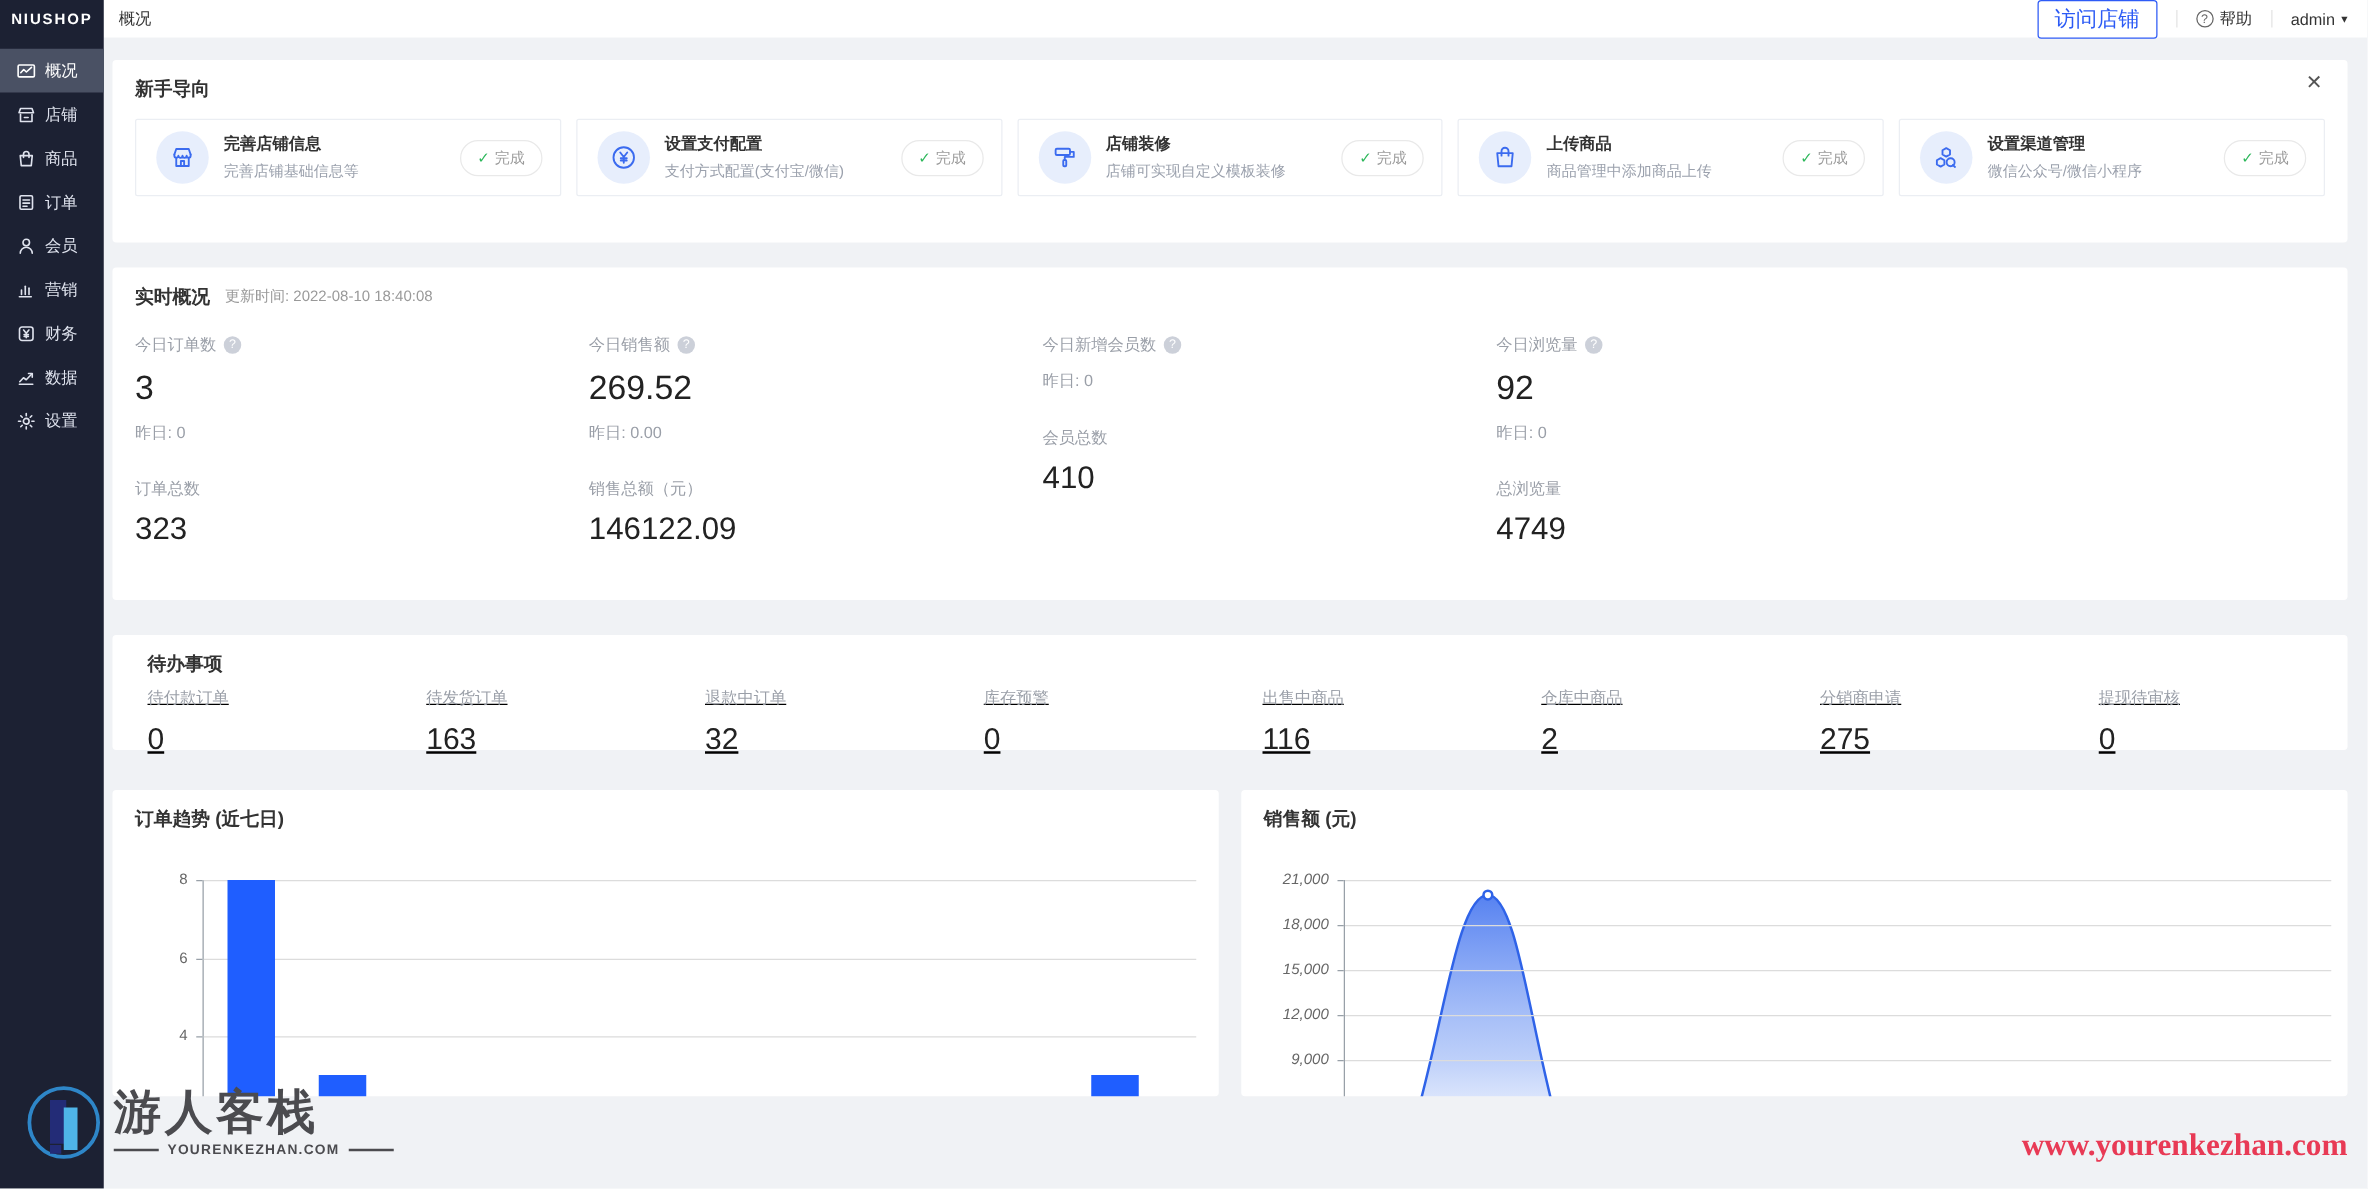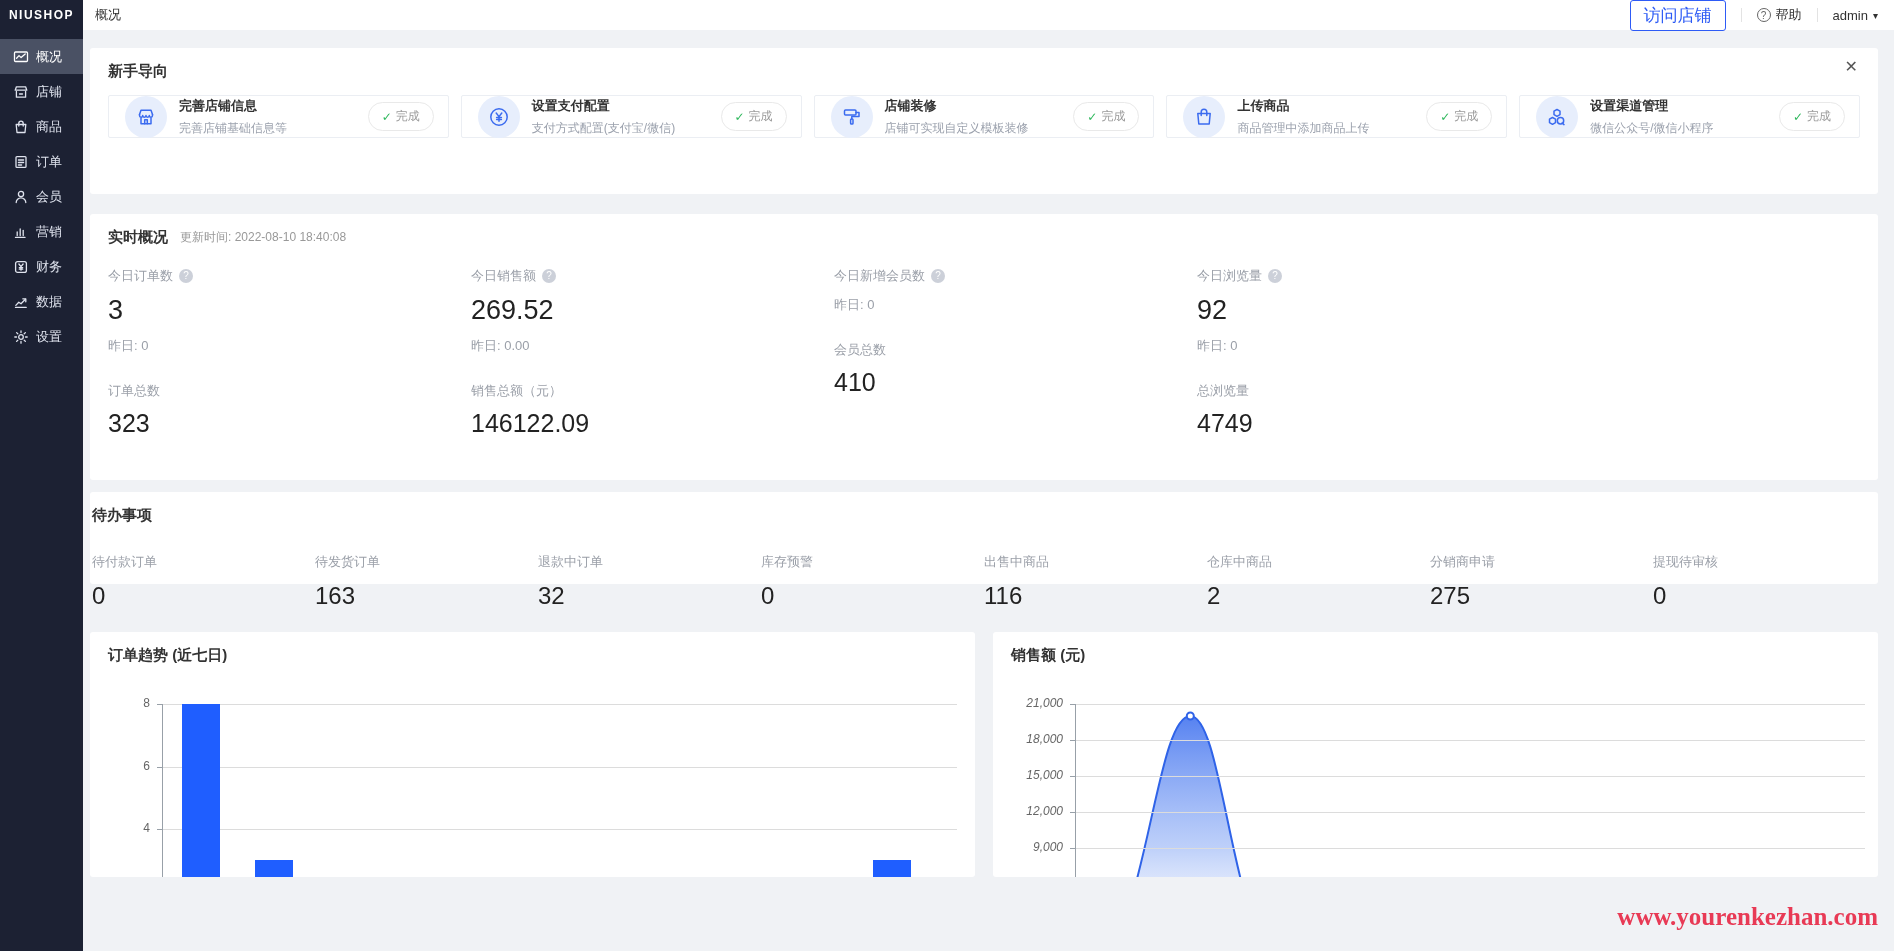--- a/index.html
+++ b/index.html
@@ -26,42 +26,42 @@
   .qmark-outline{width:14px;height:14px;border:1px solid #666;border-radius:50%;font-size:10px;line-height:13px;text-align:center;color:#666;box-sizing:border-box;}
   .user{font-size:13px;color:#333;display:flex;align-items:center;gap:5px;cursor:pointer;}
   .caret{font-size:10px;color:#333;}
   
   .card{position:absolute;background:#fff;border-radius:3px;box-sizing:border-box;}
   .card-title{font-size:15px;font-weight:bold;color:#333;}
   
   #guide-card{left:90px;top:48px;width:1788px;height:146px;padding:14px 18px;}
   .close-x{position:absolute;right:20px;top:11px;font-size:16px;color:#555;cursor:pointer;line-height:1;}
   .guide-row{display:flex;gap:12px;margin-top:14px;}
-  .guide-item{flex:1;border:1px solid #ebeef3;border-radius:2px;display:flex;align-items:center;padding:0 14px 0 16px;height:43px;box-sizing:border-box;cursor:pointer;}
+  .guide-item{flex:1;border:1px solid #ebeef3;border-radius:2px;display:flex;align-items:center;padding:0 14px 0 16px;height:62px;box-sizing:border-box;cursor:pointer;}
   .gicon{width:42px;height:42px;border-radius:50%;background:#e7eefc;display:flex;align-items:center;justify-content:center;margin-right:12px;flex:none;}
   .gicon svg{stroke:#3b6bef;fill:none;stroke-width:1.5;stroke-linecap:round;stroke-linejoin:round;display:block;}
   .gtitle{font-size:13px;font-weight:bold;color:#333;}
   .gdesc{font-size:12px;color:#9ba1ad;margin-top:5px;}
   .gbadge{margin-left:auto;border:1px solid #e9e9e9;border-radius:999px;padding:5px 13px;display:flex;gap:4px;align-items:center;background:#fff;flex:none;}
   .gcheck{color:#2eb85c;font-size:12px;font-weight:bold;}
   .gdone{color:#9b9b9b;font-size:12px;}
   
   #realtime-card{left:90px;top:214px;width:1788px;height:266px;padding:14px 18px;}
   .rt-head{display:flex;align-items:center;gap:12px;}
   .updated{font-size:12px;color:#999;}
   .stat-grid{display:grid;grid-template-columns:repeat(4,363px);margin-top:20px;}
   .stat-label-row{display:flex;align-items:center;gap:6px;font-size:13px;color:#9a9fa8;}
   .qicon{width:14px;height:14px;border-radius:50%;background:#ccd0d9;color:#fff;font-size:10px;line-height:14px;text-align:center;}
   .stat-value{font-size:27px;color:#222;margin-top:10px;}
   .stat-yd{font-size:13px;color:#9a9fa8;margin-top:11px;}
   .stat-total-label{font-size:13px;color:#9a9fa8;margin-top:27px;}
   .stat-total-value{font-size:25px;color:#222;margin-top:9px;}
   
-  #todo-card{left:90px;top:492px;width:1788px;height:92px;padding:14px 2px;}
-  .todo-grid{display:grid;grid-template-columns:repeat(8,223px);margin-top:28px;}
+  #todo-card{left:90px;top:508px;width:1788px;height:92px;padding:14px 28px;}
+  .todo-grid{display:grid;grid-template-columns:repeat(8,223px);margin-top:8px;text-decoration:underline;}
   .todo-label{font-size:13px;color:#9a9fa8;}
   .todo-value{font-size:24px;color:#222;margin-top:11px;}
   
   .chart-card{top:632px;width:885px;height:245px;padding:14px 18px;overflow:hidden;}
   #order-chart-card{left:90px;}
   #sales-chart-card{left:993px;}
   .plot{position:absolute;}
   #bar-plot{left:72px;top:72px;width:795px;height:235px;}
   #area-plot{left:82px;top:72px;width:790px;height:235px;font-style:italic;}
   .y-axis{position:absolute;left:0;top:0;width:1px;height:235px;background:#98a0a8;}
@@ -451,15 +451,30 @@
         <div class="ytick-label" style="top: 136px;">9,000</div>
         <div class="gridline" style="top: 180px; width: 789px;"></div>
         <div class="ytick-mark" style="top: 180px;"></div>
         <div class="ytick-label" style="top: 172px;">6,000</div>
         <div class="gridline" style="top: 216px; width: 789px;"></div>
         <div class="ytick-mark" style="top: 216px;"></div>
         <div class="ytick-label" style="top: 208px;">3,000</div>
       </div>
   </div>
 
+  <div class="wm-left">
+    <span class="wm-circle">
+      <span class="wm-b1"></span>
+      <span class="wm-b2"></span>
+      <span class="wm-b3"></span>
+    </span>
+    <span class="wm-text">
+      <div class="wm-brand">游人客栈</div>
+      <div class="wm-tag">
+        <span class="dash"></span>
+        <span class="t">YOURENKEZHAN.COM</span>
+        <span class="dash"></span>
+      </div>
+    </span>
+  </div>
   <div class="wm-url" style="color: rgb(232, 58, 85);">www.yourenkezhan.com</div>
 
 </div>
 
 </body></html>

